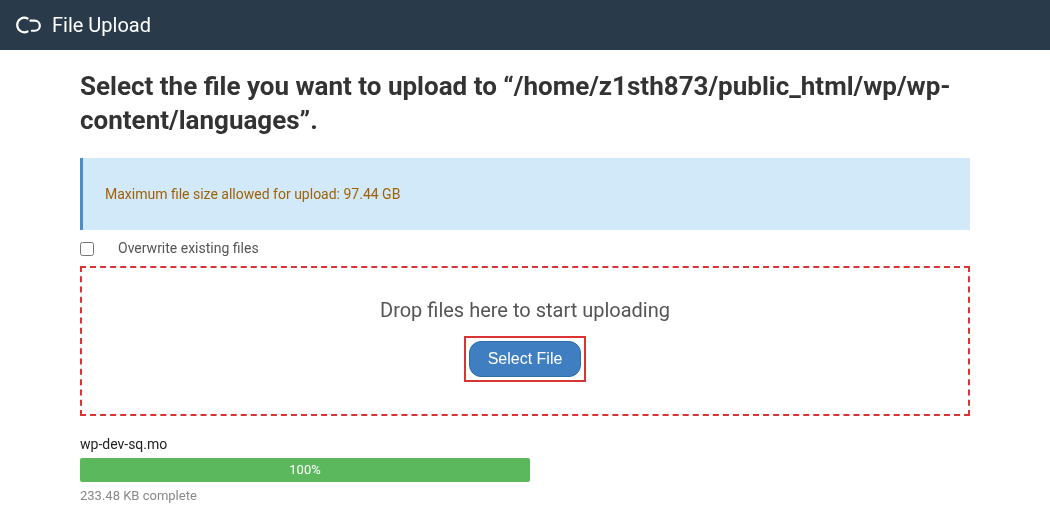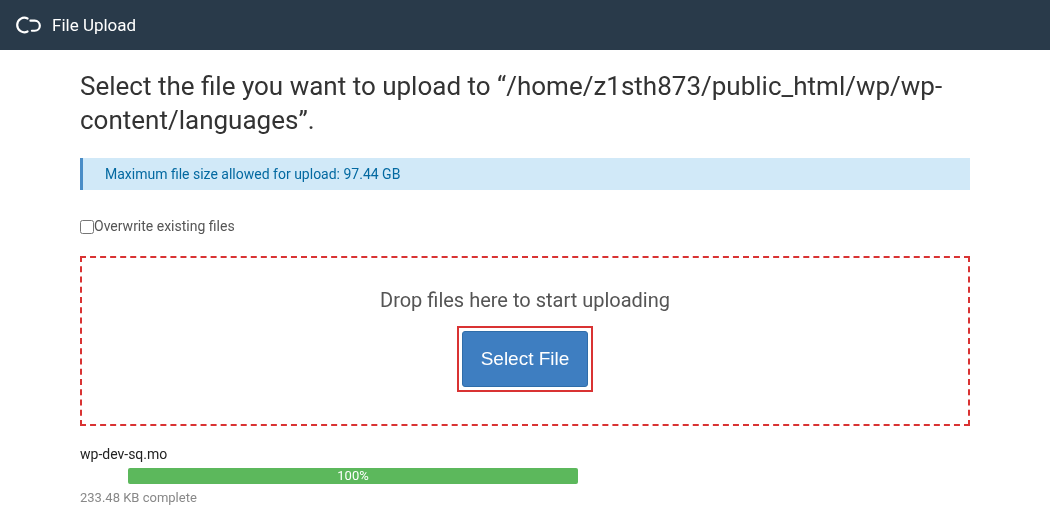--- a/index.html
+++ b/index.html
@@ -20,46 +20,46 @@
       display: flex;
       align-items: center;
       gap: 10px;
     }
     .header .logo-icon svg {
       width: 26px;
       height: 26px;
       display: block;
     }
     .header-title {
-      font-size: 17px;
+      font-size: 20px;
       font-weight: 400;
     }
     .content {
       padding: 20px 80px;
     }
     .page-title {
       font-size: 26px;
-      font-weight: 400;
+      font-weight: 700;
       color: #333;
       margin-bottom: 20px;
       line-height: 1.3;
     }
     .info-box {
       background: #d1e9f8;
       border-left: 3px solid #4a8dc7;
-      padding: 8px 22px;
-      color: #0369a1;
+      padding: 28px 22px;
+      color: #a16207;
       font-size: 14px;
-      margin-bottom: 28px;
+      margin-bottom: 10px;
     }
     .overwrite-row {
       display: flex;
       align-items: flex-end;
-      gap: 0;
-      margin-bottom: 22px;
+      gap: 24px;
+      margin-bottom: 10px;
       color: #555;
       font-size: 14px;
     }
     .overwrite-row input[type="checkbox"] {
       width: 14px;
       height: 14px;
     }
     .dropzone {
       border: 2px dashed #d93333;
       background: #fff;
@@ -79,43 +79,42 @@
     }
     .select-file-wrap {
       display: inline-block;
       border: 2px solid #d93333;
       padding: 3px;
     }
     .select-file-btn {
       background: #3e7ec1;
       color: #fff;
       border: 1px solid #2f6da9;
-      border-radius: 3px;
-      padding: 16px 18px;
-      font-size: 19px;
+      border-radius: 12px;
+      padding: 8px 18px;
+      font-size: 16px;
       cursor: pointer;
     }
     .upload-item {
       margin-top: 6px;
     }
     .file-name {
       font-size: 14px;
       font-weight: 400;
       color: #222;
       margin-bottom: 6px;
     }
     .progress-bar {
       width: 450px;
-      height: 16px;
+      height: 24px;
       background: #e9ecef;
       border-radius: 6px;
       overflow: visible;
       position: relative;
       margin-bottom: 6px;
-      margin-left: 48px;
     }
     .progress-fill {
       height: 100%;
       background: #5cb85c;
       display: flex;
       align-items: center;
       justify-content: center;
       color: #fff;
       font-size: 13px;
       border-radius: 2px;

